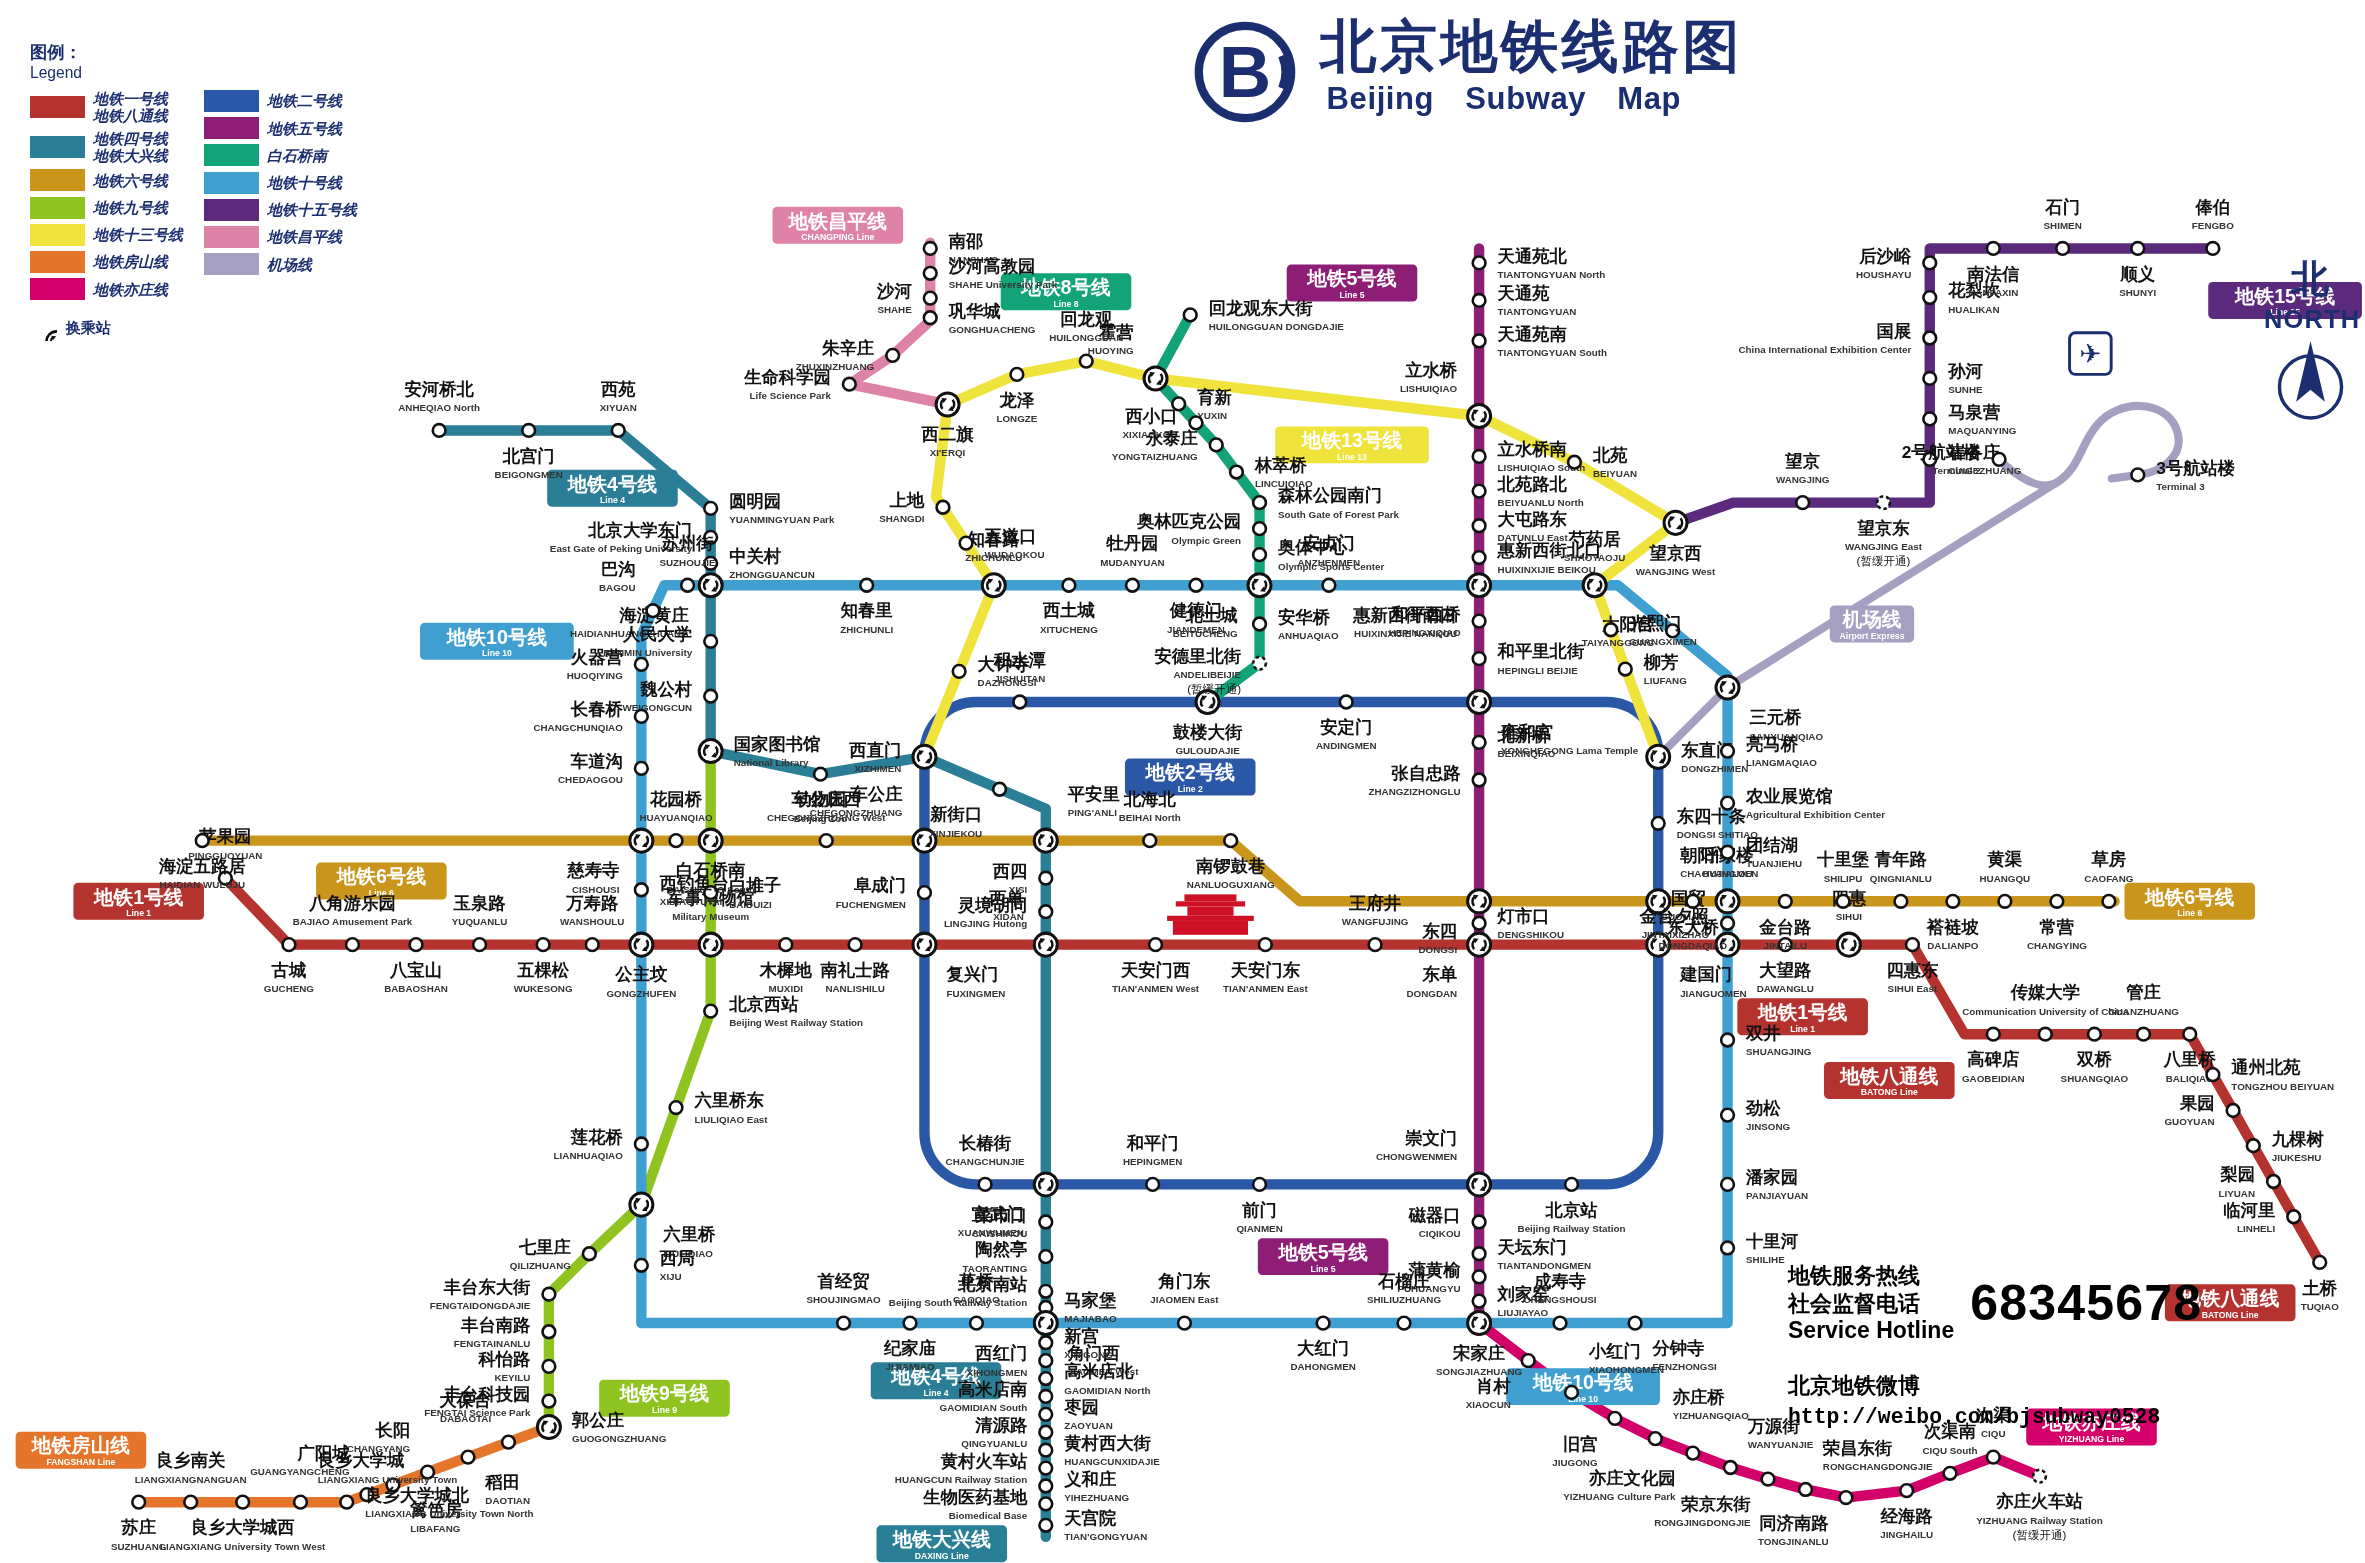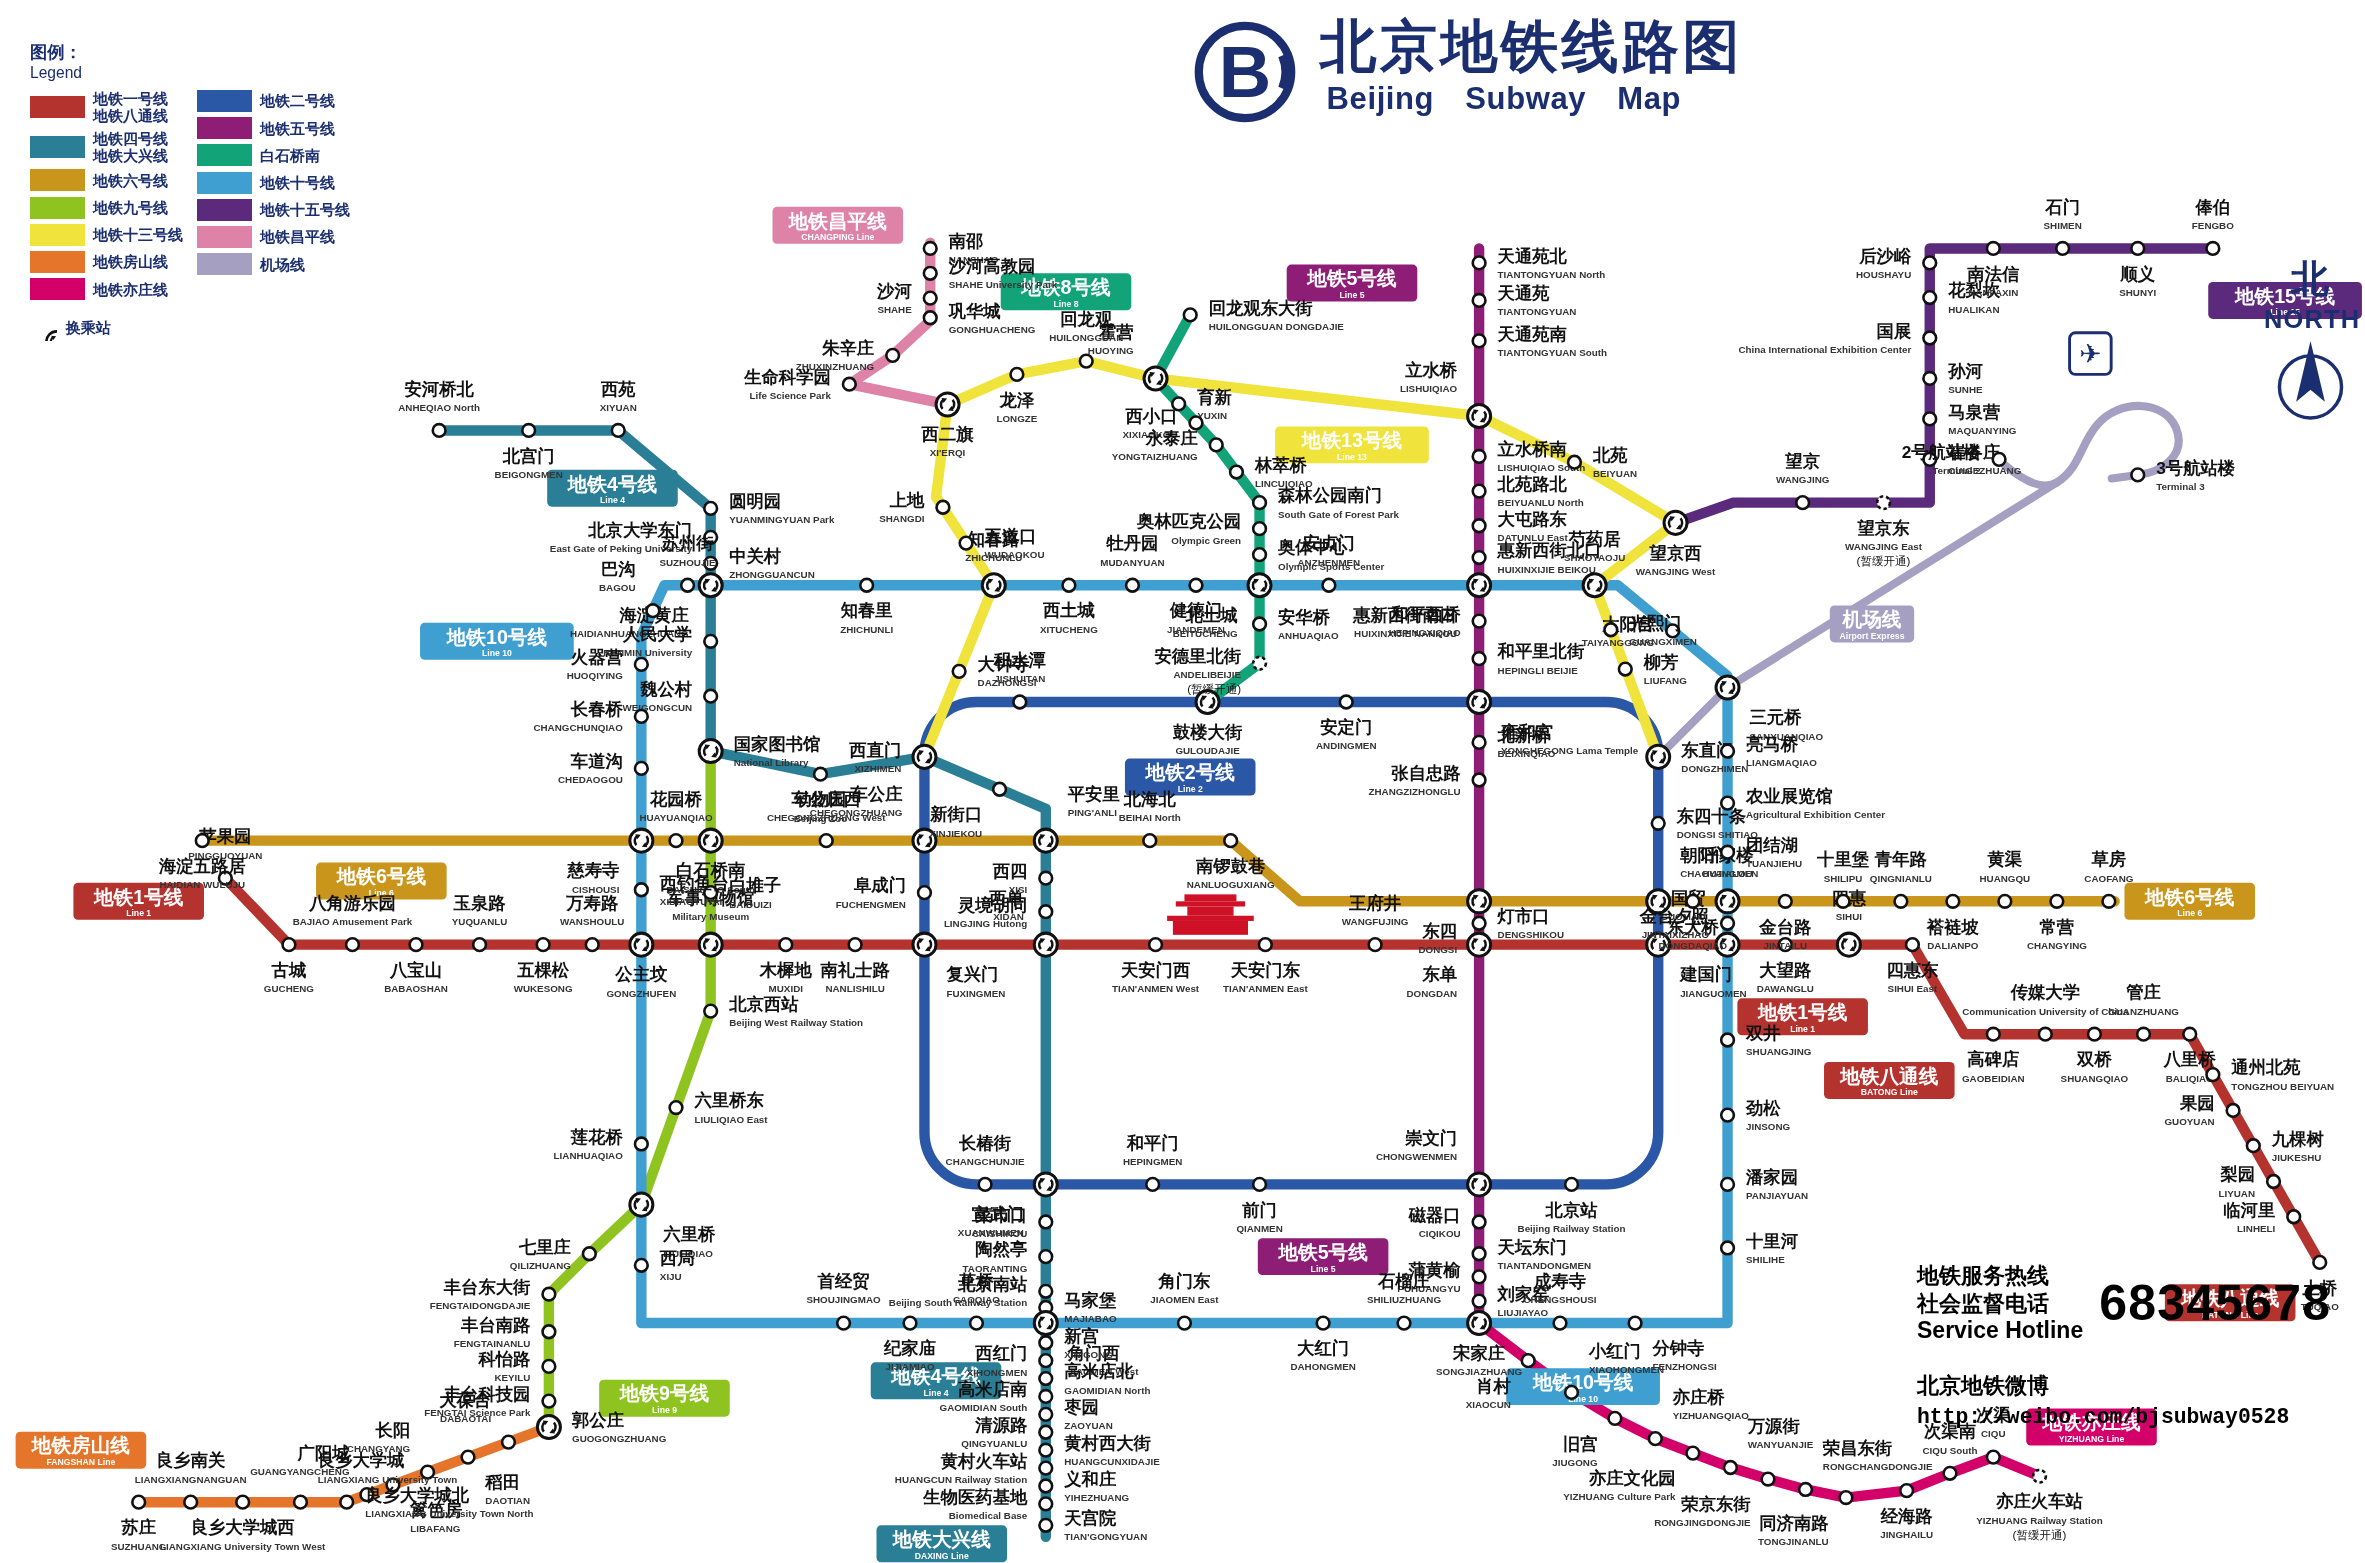--- a/index.html
+++ b/index.html
@@ -5,31 +5,31 @@
   html,body{margin:0;padding:0;background:#ffffff;}
   .stage{position:relative;width:2366px;height:1564px;background:#fff;overflow:hidden;
          font-family:"Liberation Sans",sans-serif;}
   #map-svg{position:absolute;left:0;top:0;}
   .hdr{position:absolute;top:17.3px;left:1190px;display:flex;align-items:flex-start;z-index:5;}
   .title-cn{font-size:57px;font-weight:700;color:#1B2F70;letter-spacing:3.5px;line-height:1.05;}
   .title-en{font-size:31px;font-weight:700;color:#1B2F70;letter-spacing:0.6px;word-spacing:22px;margin-top:3.5px;margin-left:7px;}
   .legend{position:absolute;left:30px;top:40px;z-index:5;color:#1B2F70;}
   .legend-title{font-size:17.3px;font-weight:700;}
   .legend-sub{font-size:15.6px;margin-bottom:8px;}
-  .legend-cols{display:flex;gap:14px;}
+  .legend-cols{display:flex;gap:21px;font-style:italic;}
   .lg-col{display:flex;flex-direction:column;}
   .lg-row{display:flex;align-items:center;margin-bottom:5.2px;}
   .lg-swatch{width:55px;height:22px;margin-right:8px;flex:none;}
   .lg-label{font-size:15px;font-weight:700;color:#1B2F70;white-space:pre-line;line-height:1.15;}
   .lg-xfer{display:flex;align-items:center;margin-top:9.2px;}
   .lg-xfer svg{margin-right:9.2px;}
   .north{position:absolute;left:2264px;top:254px;z-index:5;text-align:center;color:#1B2F70;width:92px;}
   .north-cn{font-size:38px;font-weight:700;}
   .north-en{font-size:25.4px;font-weight:700;letter-spacing:1.2px;}
-  .info{position:absolute;left:1917px;top:1262px;z-index:5;color:#000;}
+  .info{position:absolute;left:1788px;top:1262px;z-index:5;color:#000;}
   .info-top{display:flex;align-items:center;}
   .info-cn1,.info-cn2{font-size:22px;font-weight:700;line-height:1.25;}
   .info-en{font-size:23px;font-weight:700;}
   .hotline-num{font-size:50px;font-weight:700;margin-left:16px;letter-spacing:1.2px;}
   .info-weibo{margin-top:26.6px;font-size:22px;font-weight:700;}
   .info-url{font-family:"Liberation Mono",monospace;font-size:21.4px;font-weight:700;margin-top:4.6px;}
 </style>
 </head>
 <body>
 

